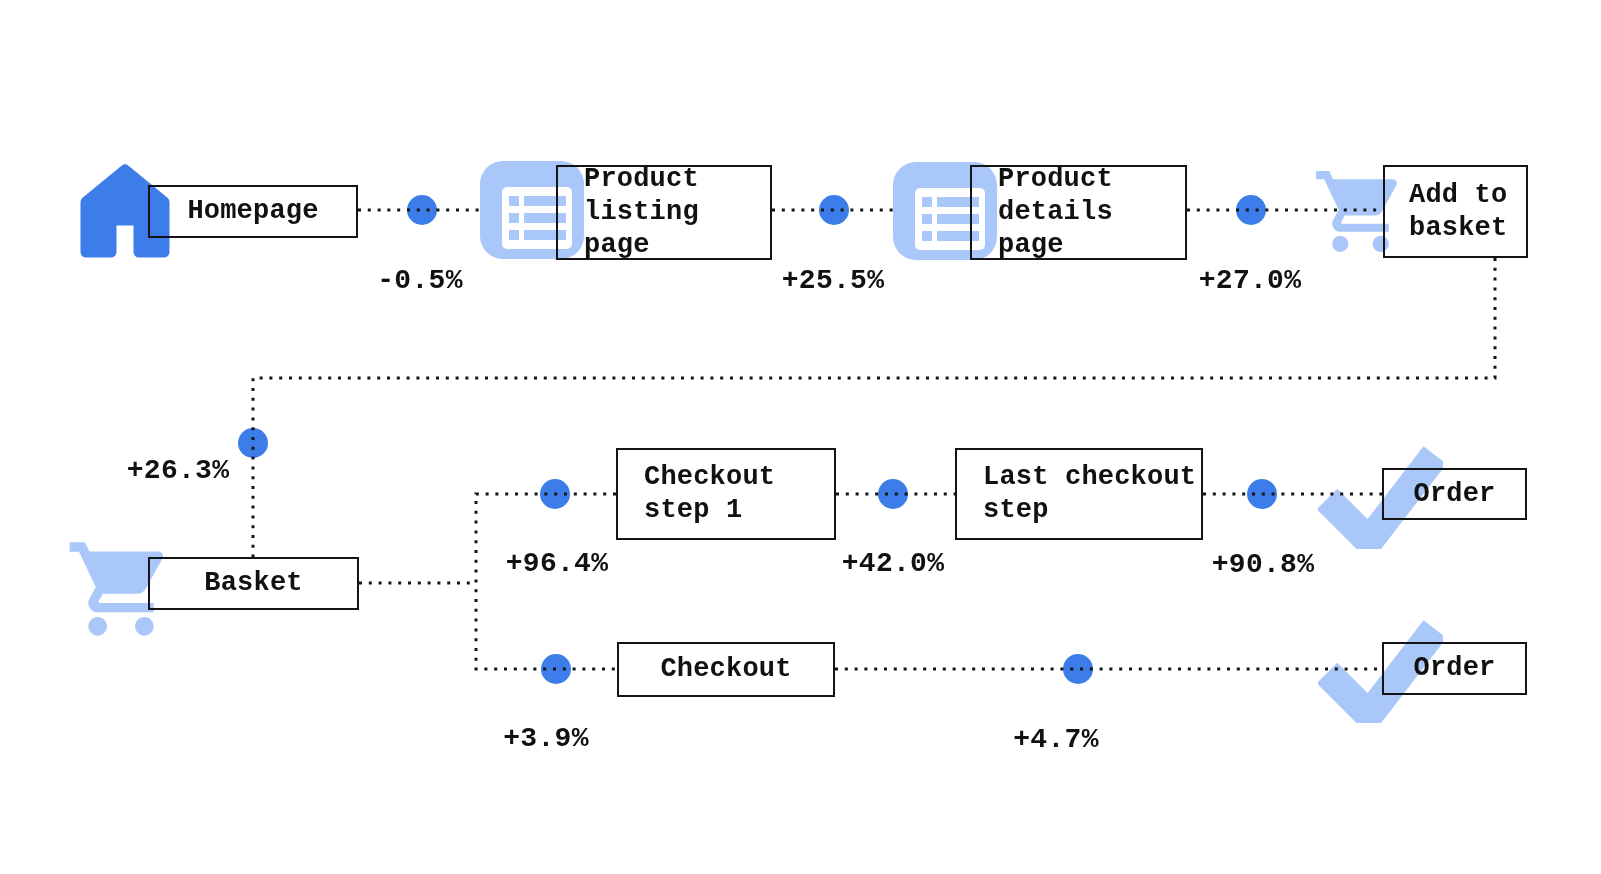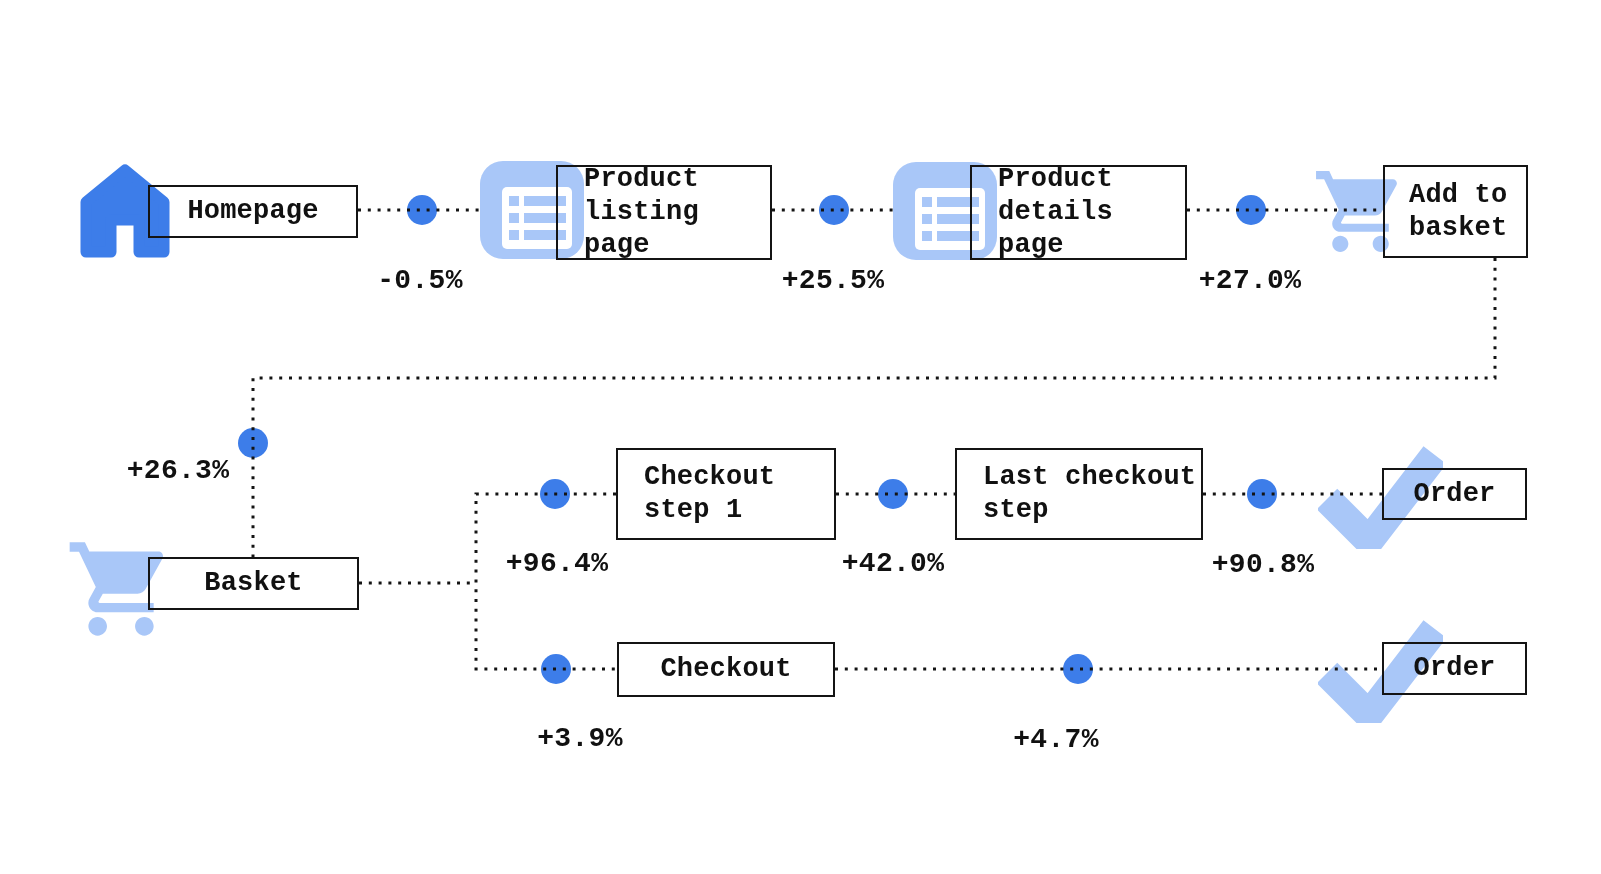--- a/index.html
+++ b/index.html
@@ -176,17 +176,17 @@
   </div>
 
   <div class="layer" id="label-layer">
     <div class="pct" style="left:420px;top:253px">-0.5%</div>
     <div class="pct" style="left:833px;top:253px">+25.5%</div>
     <div class="pct" style="left:1250px;top:253px">+27.0%</div>
     <div class="pct" style="left:178px;top:443px">+26.3%</div>
     <div class="pct" style="left:557px;top:536px">+96.4%</div>
     <div class="pct" style="left:893px;top:536px">+42.0%</div>
     <div class="pct" style="left:1263px;top:537px">+90.8%</div>
-    <div class="pct" style="left:580px;top:711px">+3.9%</div>
+    <div class="pct" style="left:546px;top:711px">+3.9%</div>
     <div class="pct" style="left:1056px;top:712px">+4.7%</div>
   </div>
 
 </div>
 
 </body></html>

